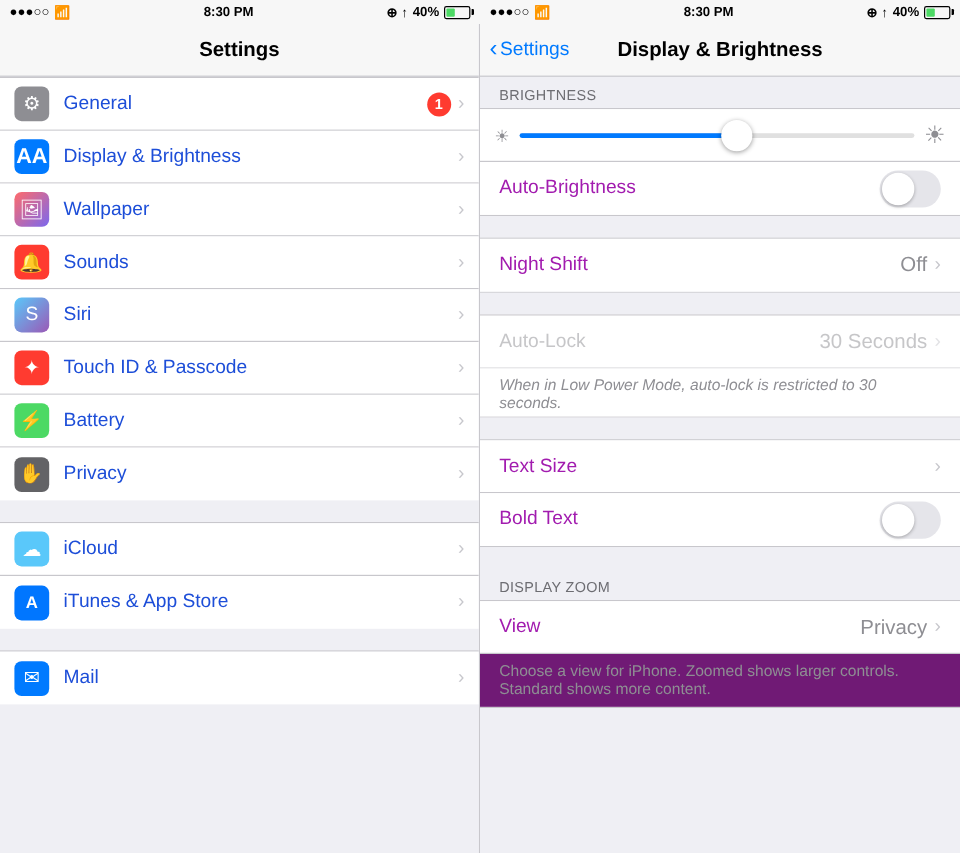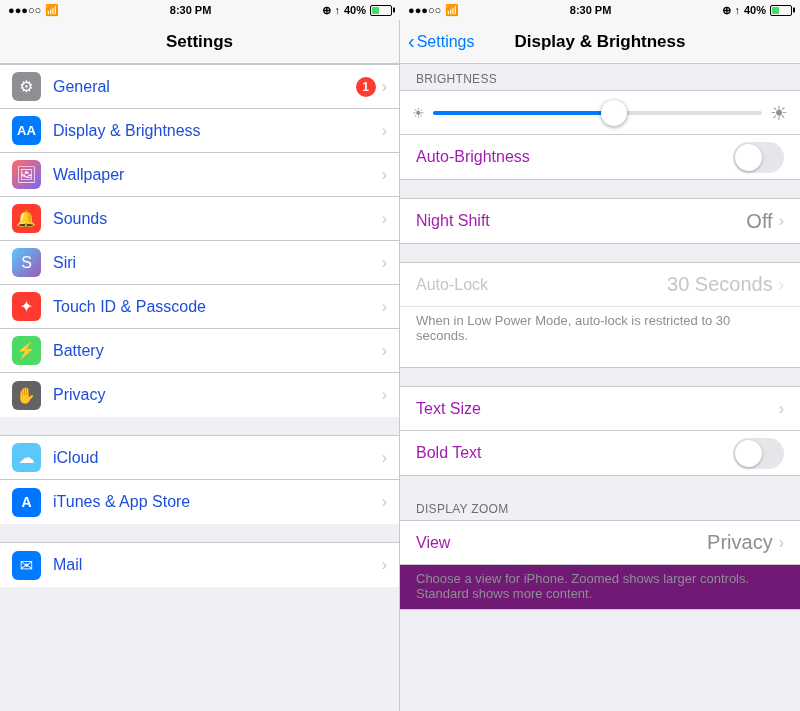--- a/index.html
+++ b/index.html
@@ -209,21 +209,21 @@
     }
     .right-row:last-child {
       border-bottom: none;
     }
     .right-row-label {
       flex: 1;
       font-size: 16px;
       color: #a21caf;
     }
     .right-row-value {
-      font-size: 20px;
+      font-size: 17px;
       color: #8e8e93;
       margin-right: 6px;
     }
     .right-row-chevron {
       color: #c7c7cc;
       font-size: 16px;
     }
 
     
     .brightness-row {
@@ -280,22 +280,23 @@
       position: absolute;
       top: 2px;
       left: 2px;
       box-shadow: 0 1px 3px rgba(0,0,0,0.3);
     }
 
     
     .note-text {
       font-size: 13px;
       color: #8e8e93;
-      padding: 6px 16px 24px;
-      background: #fff;
+      padding: 6px 16px 4px;
+      background: #fff;
+      font-style: italic;
     }
     .auto-lock-row {
       min-height: 44px;
       background: #fff;
       border-bottom: 1px solid #c8c7cc;
       display: flex;
       align-items: center;
       padding: 0 16px;
       opacity: 0.5;
     }
@@ -336,21 +337,21 @@
   <div class="settings-list">
 
     <div class="settings-group settings-group-border-top">
       <div class="settings-row">
         <div class="settings-row-icon icon-gray">⚙</div>
         <span class="settings-row-label">General</span>
         <div class="settings-row-badge">1</div>
         <span class="settings-row-chevron">›</span>
       </div>
       <div class="settings-row">
-        <div class="settings-row-icon icon-blue" style="font-size:13px;font-weight:700;">AA</div>
+        <div class="settings-row-icon icon-blue" style="font-size:18px;font-weight:700;">AA</div>
         <span class="settings-row-label">Display &amp; Brightness</span>
         <span class="settings-row-chevron">›</span>
       </div>
       <div class="settings-row">
         <div class="settings-row-icon" style="background: linear-gradient(135deg,#ff6b6b,#7b68ee);">🖼</div>
         <span class="settings-row-label">Wallpaper</span>
         <span class="settings-row-chevron">›</span>
       </div>
       <div class="settings-row">
         <div class="settings-row-icon icon-red">🔔</div>

